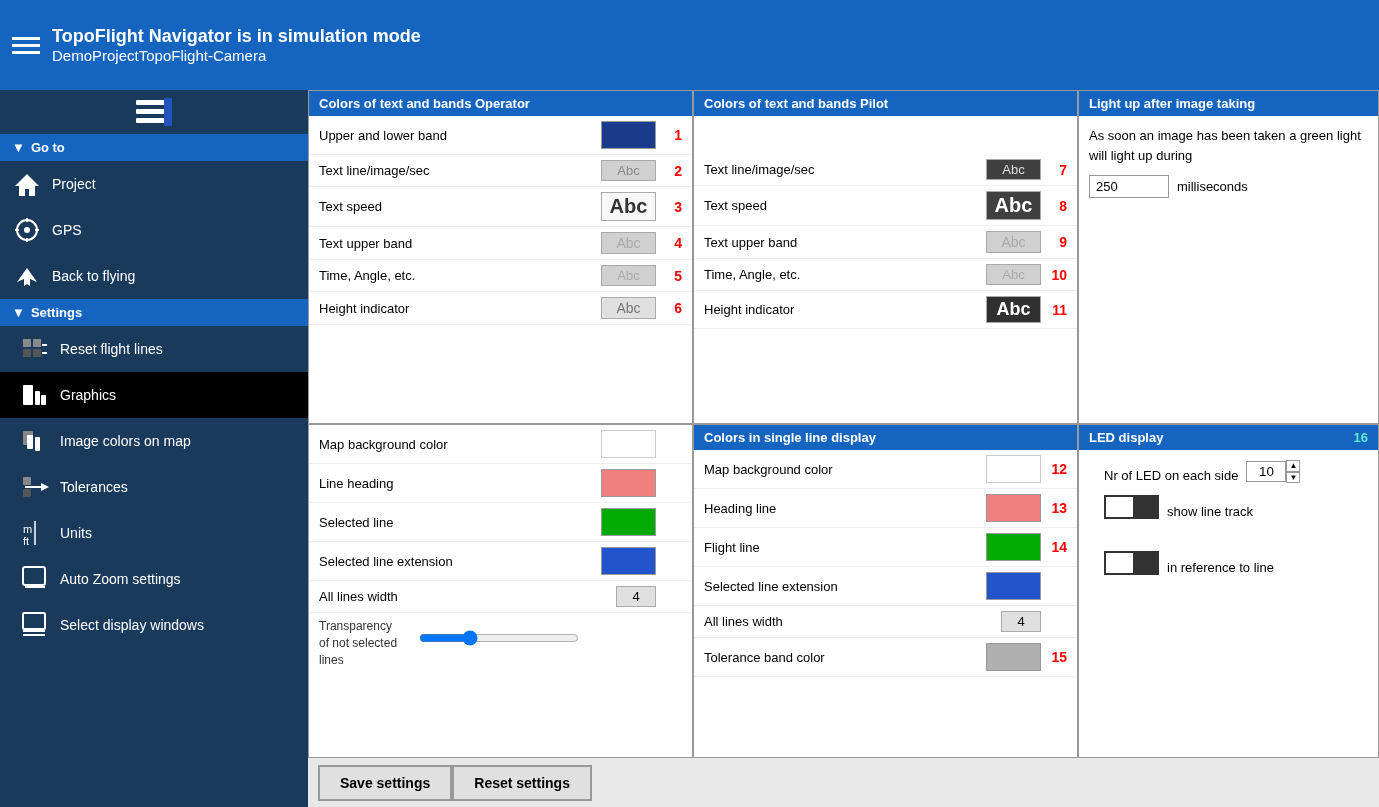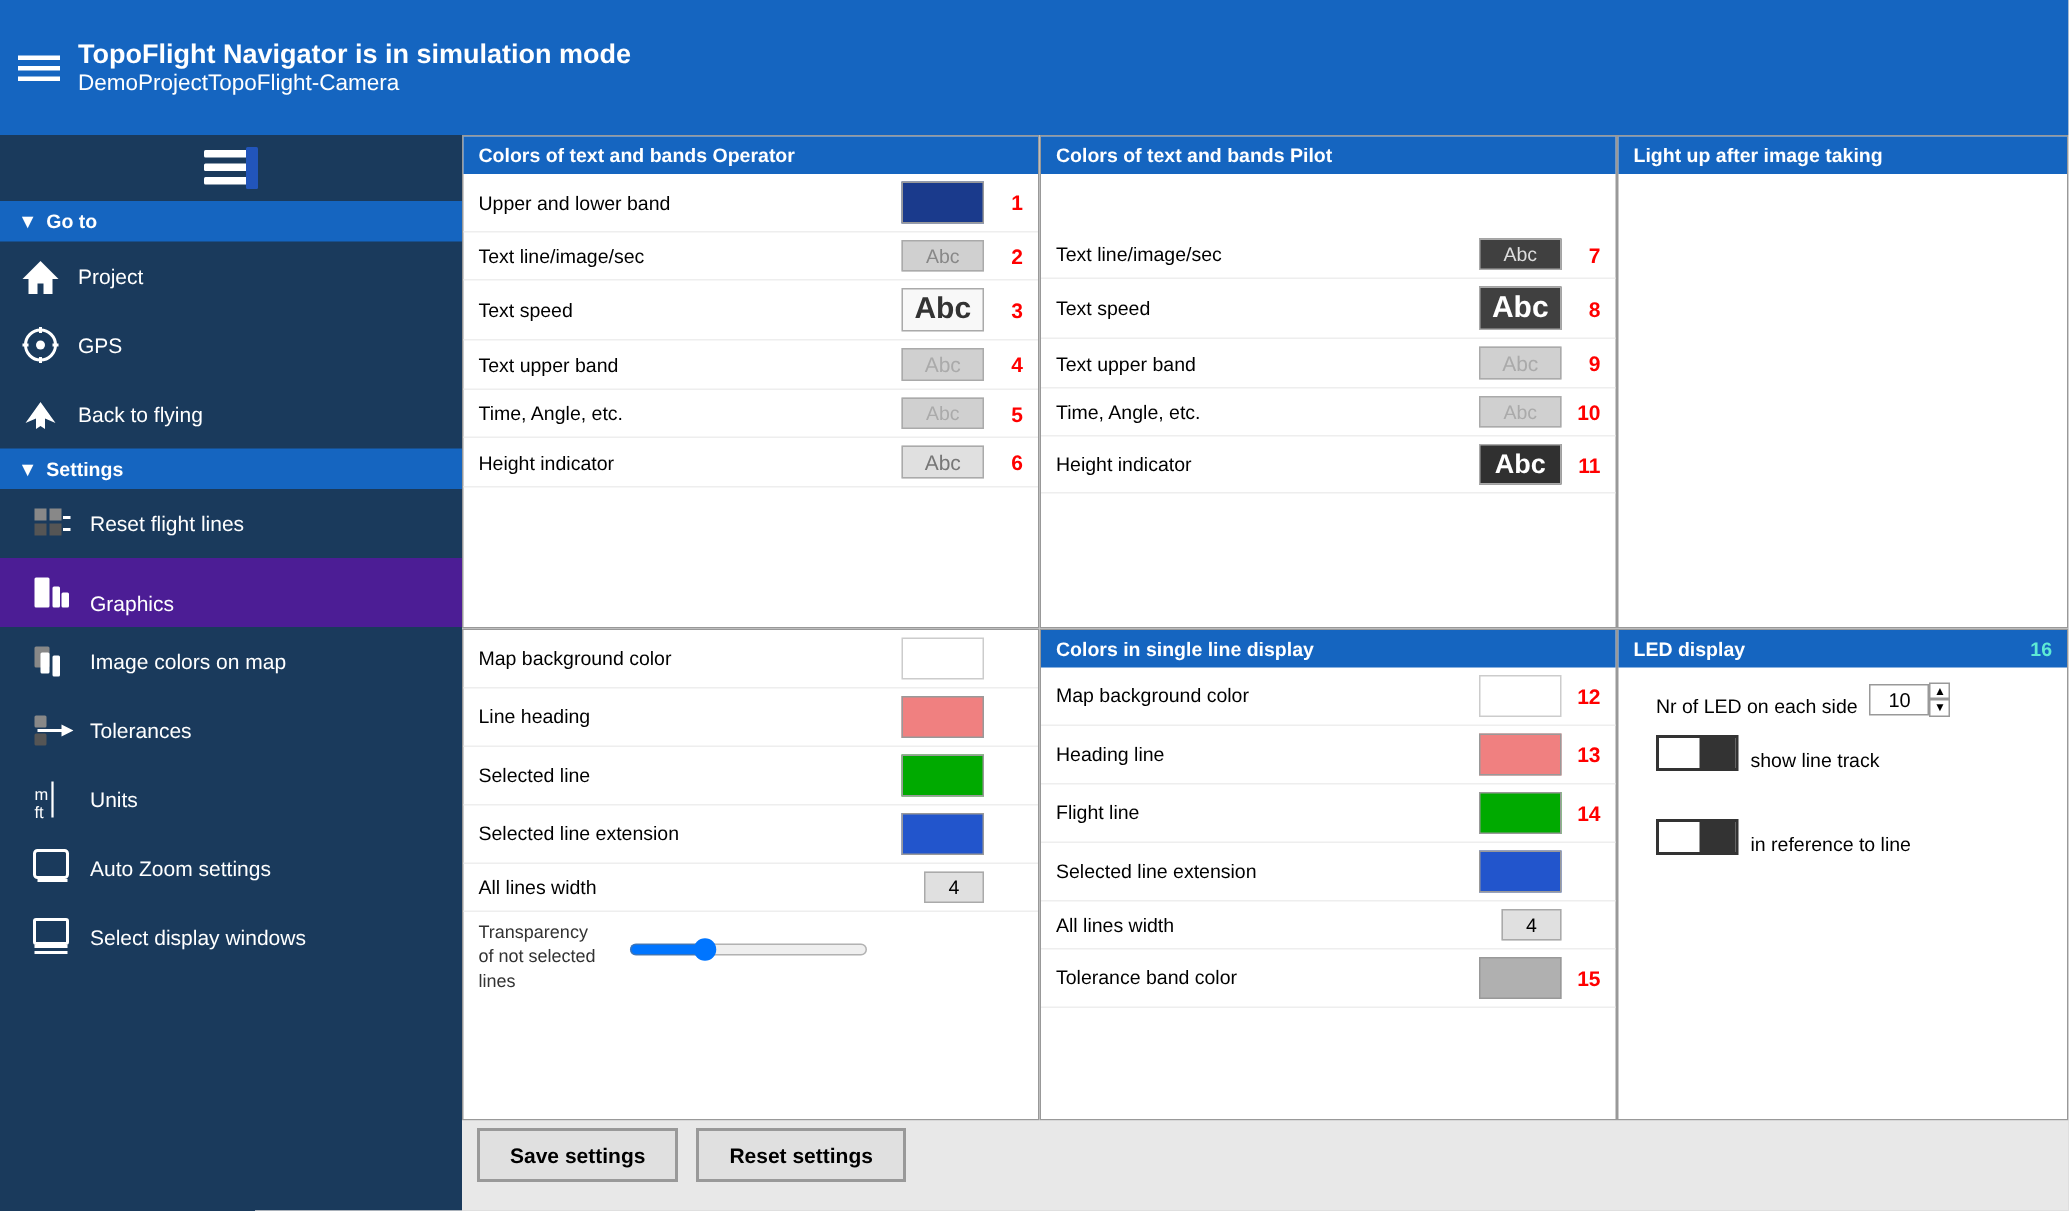--- a/index.html
+++ b/index.html
@@ -13,21 +13,21 @@
     .header-title { font-size: 18px; font-weight: bold; }
     .header-subtitle { font-size: 15px; }
 
     
     .main { display: flex; height: 717px; }
 
     
     .sidebar { width: 308px; background: #1a3a5c; color: white; display: flex; flex-direction: column; overflow-y: auto; }
     .sidebar-top { padding: 8px; display: flex; justify-content: center; align-items: center; background: #1a3a5c; }
     .sidebar-item { display: flex; align-items: center; gap: 10px; padding: 8px 12px; cursor: pointer; color: white; }
-    .sidebar-item.active { background: #4c1d95; align-items: flex-end; }
+    .sidebar-item.active { background: #000000; }
     .sidebar-section-header { background: #1565C0; padding: 6px 12px; font-weight: bold; font-size: 13px; display: flex; align-items: center; gap: 6px; }
     .sidebar-icon { width: 30px; height: 30px; display: flex; align-items: center; justify-content: center; font-size: 20px; }
     .sidebar-label { font-size: 14px; }
 
     
     .content { flex: 1; background: #e8e8e8; display: flex; flex-direction: column; }
 
     
     .panel { border: 1px solid #999; background: white; }
     .panel-header { background: #1565C0; color: white; padding: 5px 10px; font-size: 13px; font-weight: bold; }
@@ -52,21 +52,21 @@
     .spinbox { display: flex; align-items: center; }
     .spinbox input { width: 45px; border: 1px solid #999; padding: 2px 4px; text-align: center; }
     .spinbox-arrows { display: flex; flex-direction: column; }
     .spinbox-arrows span { font-size: 8px; cursor: pointer; border: 1px solid #999; padding: 0 2px; line-height: 1.2; }
     input[type=range] { width: 100%; }
 
     
     .width-box { border: 1px solid #aaa; background: #e0e0e0; padding: 2px 8px; min-width: 40px; text-align: center; font-size: 13px; }
 
     
-    .bottom-bar { height: 60px; display: flex; align-items: flex-start; background: #e8e8e8; padding: 5px 10px; gap: 12px; }
+    .bottom-bar { height: 49px; display: flex; align-items: center; background: #e8e8e8; padding: 5px 10px; gap: 0; }
     .btn { padding: 8px 20px; font-size: 14px; font-weight: bold; border: 2px solid #999; background: #e0e0e0; cursor: pointer; }
 
     
     .panels-area { flex: 1; display: grid; grid-template-columns: 385px 385px 1fr; grid-template-rows: 1fr 1fr; }
 
     
     .sub-item { padding-left: 20px; }
   </style>
 </head>
 <body>
@@ -295,20 +295,27 @@
 
         <div class="color-row">
           <span class="color-row-label">Height indicator</span>
           <div class="abc-box" style="background:#303030; color:#fff; font-size:18px; font-weight:bold;">Abc</div>
           <span class="color-number">11</span>
         </div>
       </div>
 
       <div class="panel">
         <div class="panel-header">Light up after image taking</div>
+        <div class="light-panel">
+          <p>As soon an image has been taken a green light will light up during</p>
+          <div class="light-input">
+            <input type="text" value="250" style="width: 80px; border: 1px solid rgb(153, 153, 153); padding: 3px 6px; font-size: 13px;">
+            <span>milliseconds</span>
+          </div>
+        </div>
       </div>
 
       <div class="panel">
 
         <div class="color-row">
           <span class="color-row-label">Map background color</span>
           <div class="color-swatch" style="background:#ffffff; border:1px solid #ccc;"></div>
           <span class="color-number"></span>
         </div>
 

